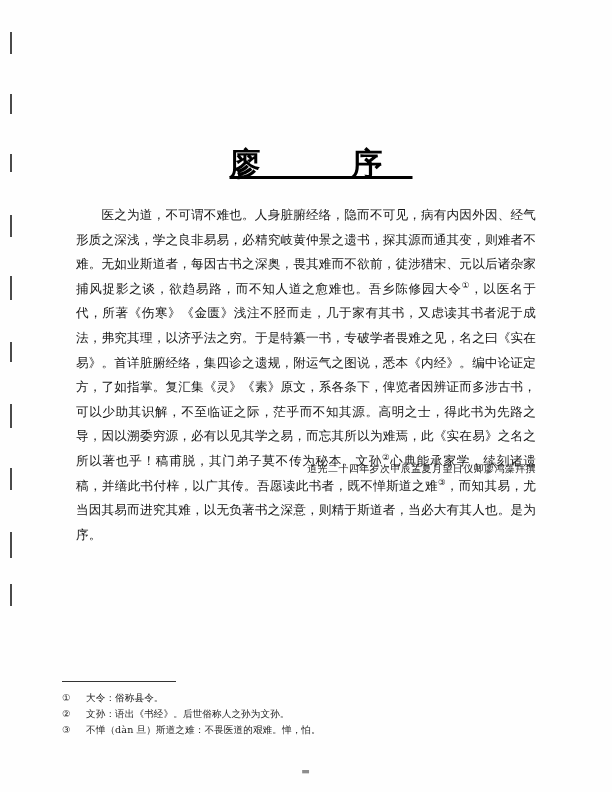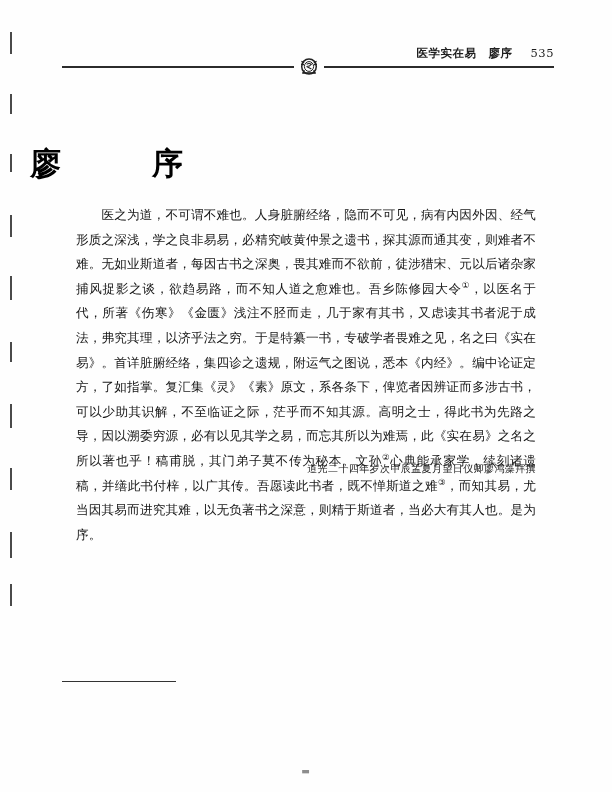--- a/index.html
+++ b/index.html
@@ -85,27 +85,28 @@
   .hdr-book { margin-right: 12px; font-weight: 600; }
   .hdr-section { margin-right: 18px; font-weight: 600; }
   .hdr-page { font-weight: 500; }
 
   
   .doc-title {
     position: absolute;
     left: 0;
     top: 143px;
     width: 612px;
-    text-align: left;
+    text-align: center;
     font-size: 31px;
     font-weight: 700;
     letter-spacing: 30px;
     text-indent: 30px;
     color: #000;
     font-family: "DejaVu Serif", "Liberation Serif", serif;
+    text-decoration: underline;
   }
 
   
   .body-block {
     position: absolute;
     left: 76px;
     top: 203px;
     width: 460px;
   }
   .body-para {
@@ -189,45 +190,32 @@
       <i style="top: 122px; height: 18px;"></i>
       <i style="top: 183px; height: 22px;"></i>
       <i style="top: 244px; height: 24px;"></i>
       <i style="top: 310px; height: 20px;"></i>
       <i style="top: 372px; height: 24px;"></i>
       <i style="top: 436px; height: 22px;"></i>
       <i style="top: 500px; height: 26px;"></i>
       <i style="top: 552px; height: 22px;"></i>
     </div>
 
-  <div class="header">
-    <div class="header-rule-left"></div>
-    <div class="header-logo">
-      <svg width="22" height="23" viewBox="0 0 22 23">
-        <ellipse cx="11" cy="11.5" rx="7.3" ry="7.6" fill="none" stroke="#222" stroke-width="1.5"></ellipse>
-        <ellipse cx="11" cy="11.5" rx="4.6" ry="4.9" fill="none" stroke="#222" stroke-width="1"></ellipse>
-        <path d="M8.6 9.2 q2.4 -1.3 4.8 0 q-1.6 2.3 -4.8 2.3 q2.4 1.3 4.8 2.6" fill="none" stroke="#222" stroke-width="1.1"></path>
-        <path d="M3 9.5 L6 9.5 M16 9.5 L19 9.5" stroke="#222" stroke-width="1.4"></path>
-        <path d="M3.4 6.4 L6.2 7.6 M18.6 6.4 L15.8 7.6" stroke="#222" stroke-width="1.2"></path>
-        <path d="M4.2 18 L17.8 18" stroke="#222" stroke-width="1.6"></path>
-        <path d="M6.4 15.2 L5.2 18 M15.6 15.2 L16.8 18" stroke="#222" stroke-width="1.2"></path>
-      </svg>
-    </div>
-    <div class="header-rule-right"></div>
-    <div class="header-text">
-      <span class="hdr-book">医学实在易</span><span class="hdr-section">廖序</span><span class="hdr-page">535</span>
-    </div>
-  </div>
 
   <div class="doc-title">廖　序</div>
 
   <div class="body-block">
     <p class="body-para" id="preface-para">医之为道，不可谓不难也。人身脏腑经络，隐而不可见，病有内因外因、经气形质之深浅，学之良非易易，必精究岐黄仲景之遗书，探其源而通其变，则难者不难。无如业斯道者，每因古书之深奥，畏其难而不欲前，徒涉猎宋、元以后诸杂家捕风捉影之谈，欲趋易路，而不知人道之愈难也。吾乡陈修园大令<sup class="fn-ref">①</sup>，以医名于代，所著《伤寒》《金匮》浅注不胫而走，几于家有其书，又虑读其书者泥于成法，弗究其理，以济乎法之穷。于是特纂一书，专破学者畏难之见，名之曰《实在易》。首详脏腑经络，集四诊之遗规，附运气之图说，悉本《内经》。编中论证定方，了如指掌。复汇集《灵》《素》原文，系各条下，俾览者因辨证而多涉古书，可以少助其识解，不至临证之际，茫乎而不知其源。高明之士，得此书为先路之导，因以溯委穷源，必有以见其学之易，而忘其所以为难焉，此《实在易》之名之所以著也乎！稿甫脱，其门弟子莫不传为秘本。文孙<sup class="fn-ref">②</sup>心典能承家学，续刻诸遗稿，并缮此书付梓，以广其传。吾愿读此书者，既不惮斯道之难<sup class="fn-ref">③</sup>，而知其易，尤当因其易而进究其难，以无负著书之深意，则精于斯道者，当必大有其人也。是为序。</p>
   </div>
 
   <div class="signature">道光二十四年岁次甲辰孟夏月望日仪卿廖鸿藻拜撰</div>
 
   <div class="footnote-rule"></div>
 
+  <div class="footnotes">
+      <div class="footnote"><span class="fn-marker">①</span><span>大令：俗称县令。</span></div>
+      <div class="footnote"><span class="fn-marker">②</span><span>文孙：语出《书经》。后世俗称人之孙为文孙。</span></div>
+      <div class="footnote"><span class="fn-marker">③</span><span>不惮（dàn 旦）斯道之难：不畏医道的艰难。惮，怕。</span></div>
+    </div>
 
   <div class="folio-mark">▬</div>
 
 </div>
 
 </body></html>

